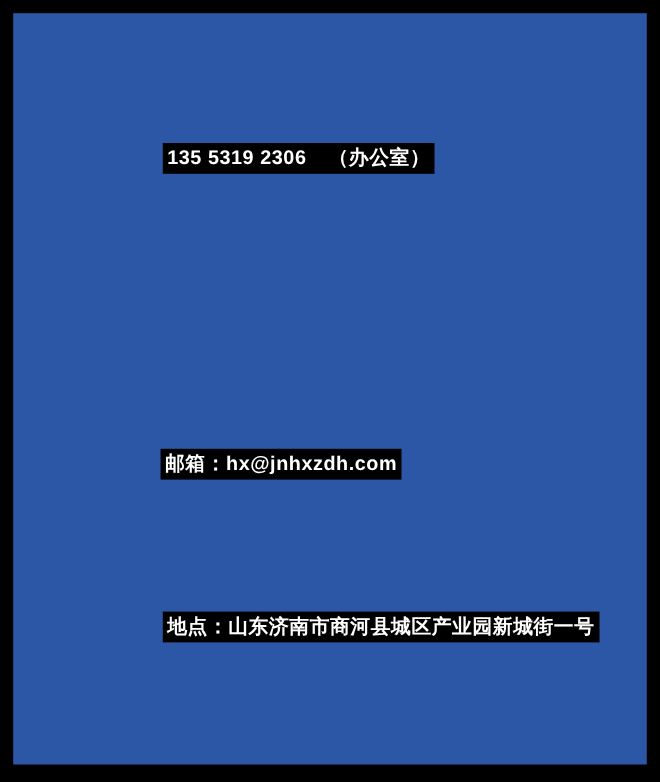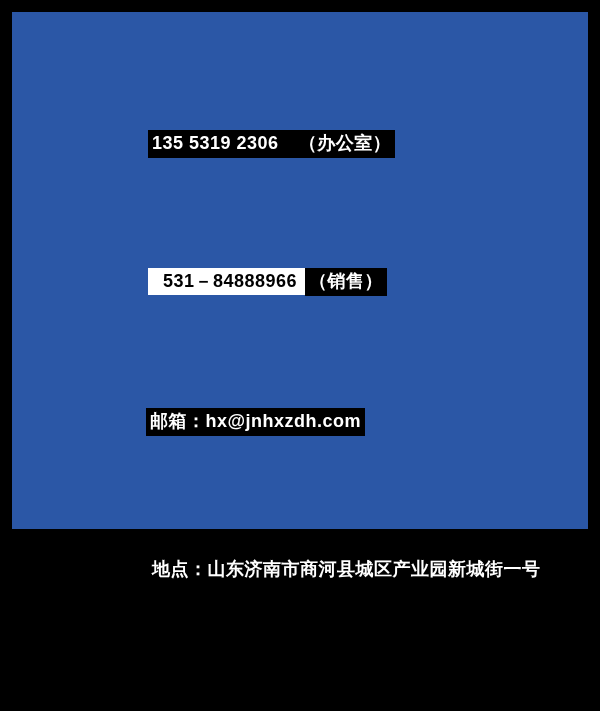--- a/index.html
+++ b/index.html
@@ -15,21 +15,21 @@
   body{
     width:600px;height:711px;
     font-family:"Liberation Sans","DejaVu Sans",sans-serif;
     background:#222;
   }
   .screen{
     position:relative;width:600px;height:711px;
     background:var(--frame);overflow:hidden;
   }
   .canvas{
-    position:absolute;left:12px;top:12px;width:576px;height:517px;
+    position:absolute;left:12px;top:12px;width:576px;height:683px;
     background:var(--bg);
   }
   .line{
     position:absolute;white-space:nowrap;
     font-weight:700;font-size:18px;line-height:1.2;
     display:flex;align-items:center;
   }
   .hl{
     background:var(--hl-dark);color:var(--text-on-dark);
     padding:3px 4px;
@@ -47,26 +47,20 @@
 </head>
 <body>
 
 <div class="screen">
   <div class="canvas">
 
     <div class="line" style="left:136px;top:118px;">
       <span class="hl"><span>135 5319 2306</span><span class="office-gap"></span><span>（办公室）</span></span>
     </div>
 
-    <div class="line" style="left:136px;top:256px;">
-      <span class="whitebox">
-          <span>531－84888966</span>
-        </span>
-        <span class="hl">（销售）</span>
-    </div>
 
     <div class="line" style="left:134px;top:396px;justify-content:flex-end;">
       <span class="hl">邮箱：hx@jnhxzdh.com</span>
     </div>
 
     <div class="line" style="left:136px;top:544px;">
       <span class="hl">地点：山东济南市商河县城区产业园新城街一号</span>
     </div>
 
   </div>

